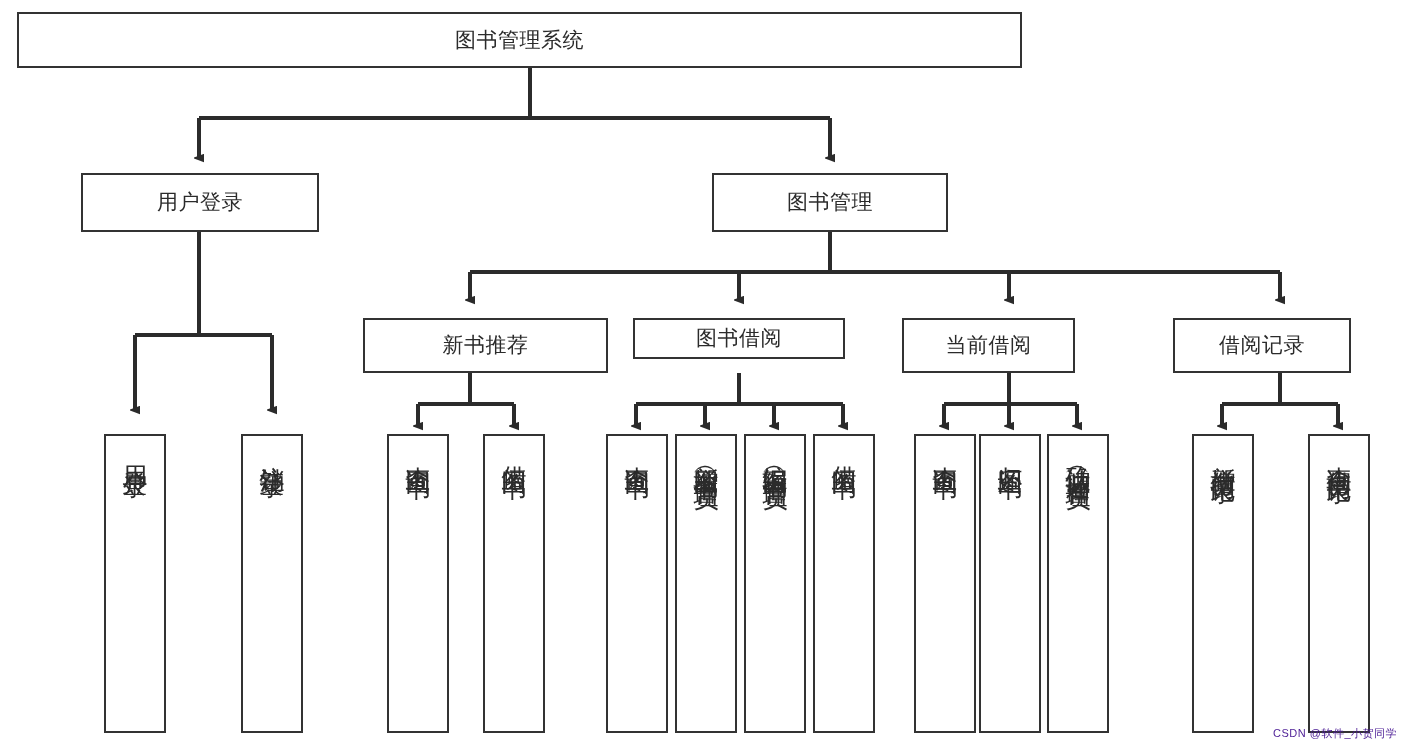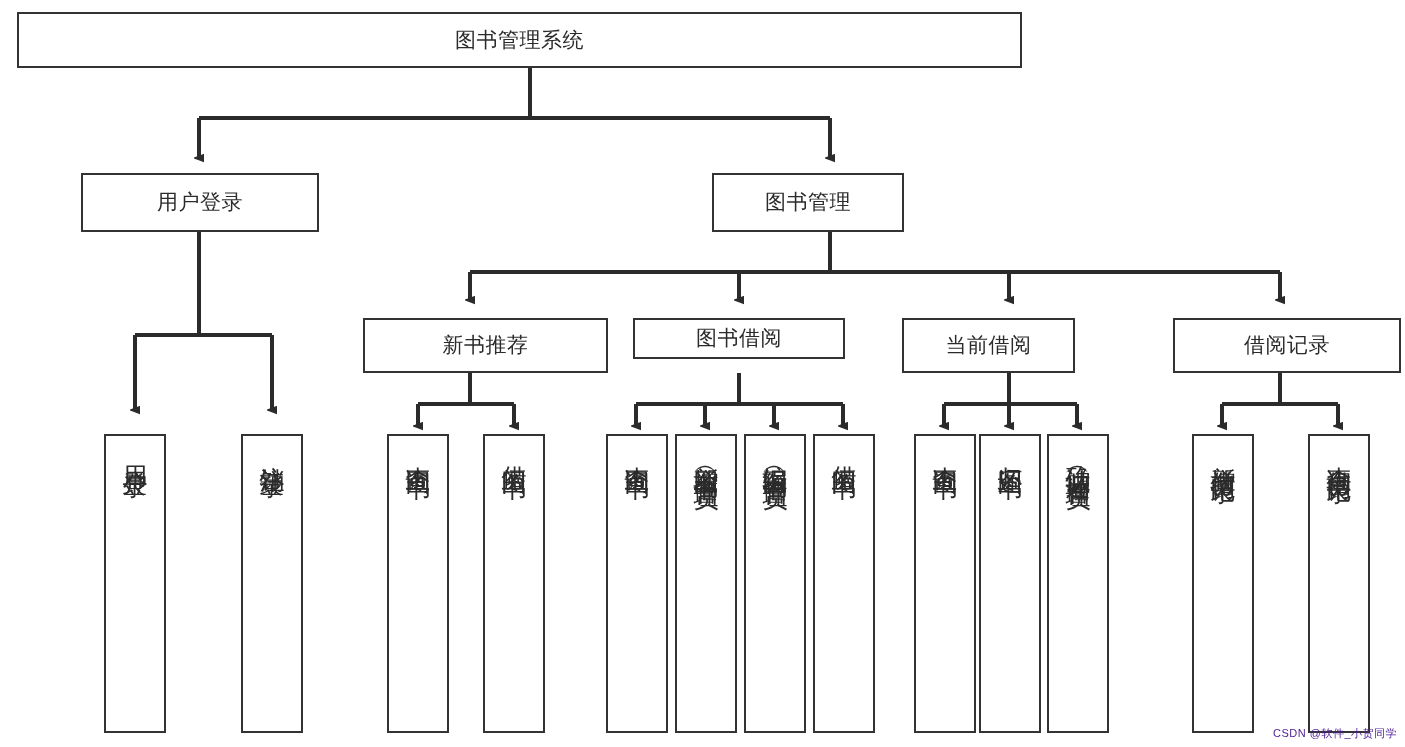--- a/index.html
+++ b/index.html
@@ -128,37 +128,37 @@
   </svg>
 
   <div class="node horiz" style="left:17px; top:12px; width:1005px; height:56px;">
     <span class="node-label">图书管理系统</span>
   </div>
 
   <div class="node horiz" style="left:81px; top:173px; width:238px; height:59px;">
     <span class="node-label">用户登录</span>
   </div>
 
-  <div class="node horiz" style="left:712px; top:173px; width:192px; height:59px;">
+  <div class="node horiz" style="left:712px; top:173px; width:236px; height:59px;">
     <span class="node-label">图书管理</span>
   </div>
 
   <div class="node horiz" style="left:363px; top:318px; width:245px; height:55px;">
     <span class="node-label">新书推荐</span>
   </div>
 
   <div class="node horiz" style="left:633px; top:318px; width:212px; height:41px;">
     <span class="node-label">图书借阅</span>
   </div>
 
   <div class="node horiz" style="left:902px; top:318px; width:173px; height:55px;">
     <span class="node-label">当前借阅</span>
   </div>
 
-  <div class="node horiz" style="left:1173px; top:318px; width:228px; height:55px;">
+  <div class="node horiz" style="left:1173px; top:318px; width:178px; height:55px;">
     <span class="node-label">借阅记录</span>
   </div>
 
   <div class="node vert" style="left:104px; top:434px; width:62px; height:299px;">
     <span class="node-label">用户登录</span>
   </div>
 
   <div class="node vert" style="left:241px; top:434px; width:62px; height:299px;">
     <span class="node-label">注销登录</span>
   </div>

